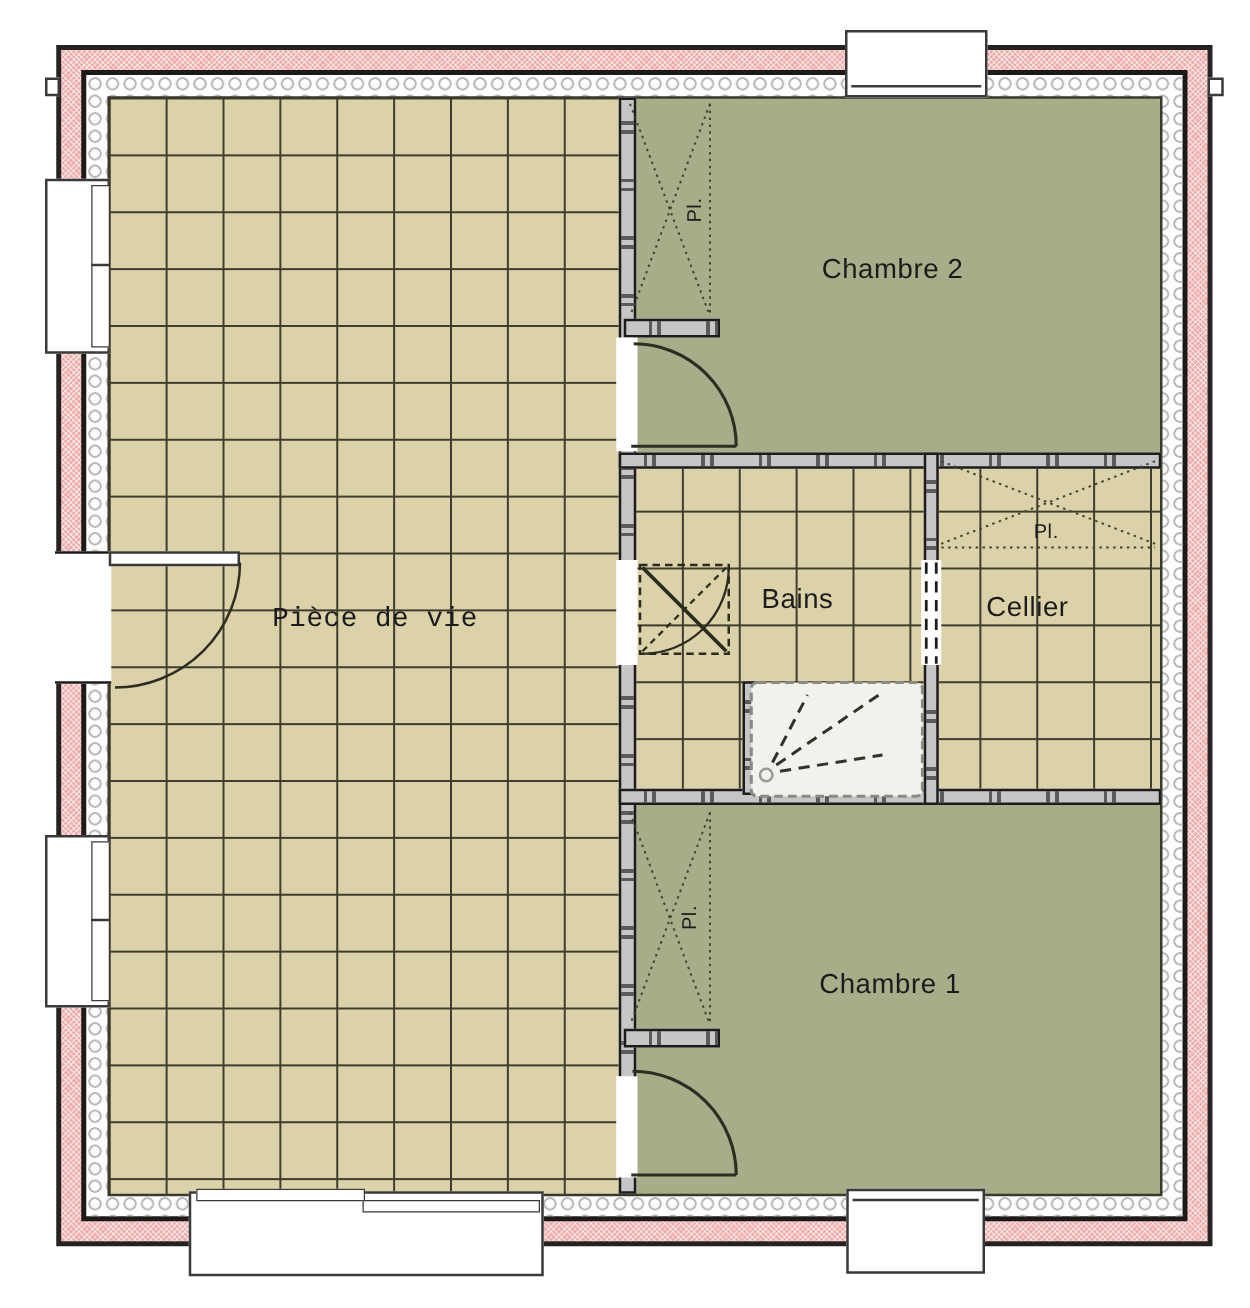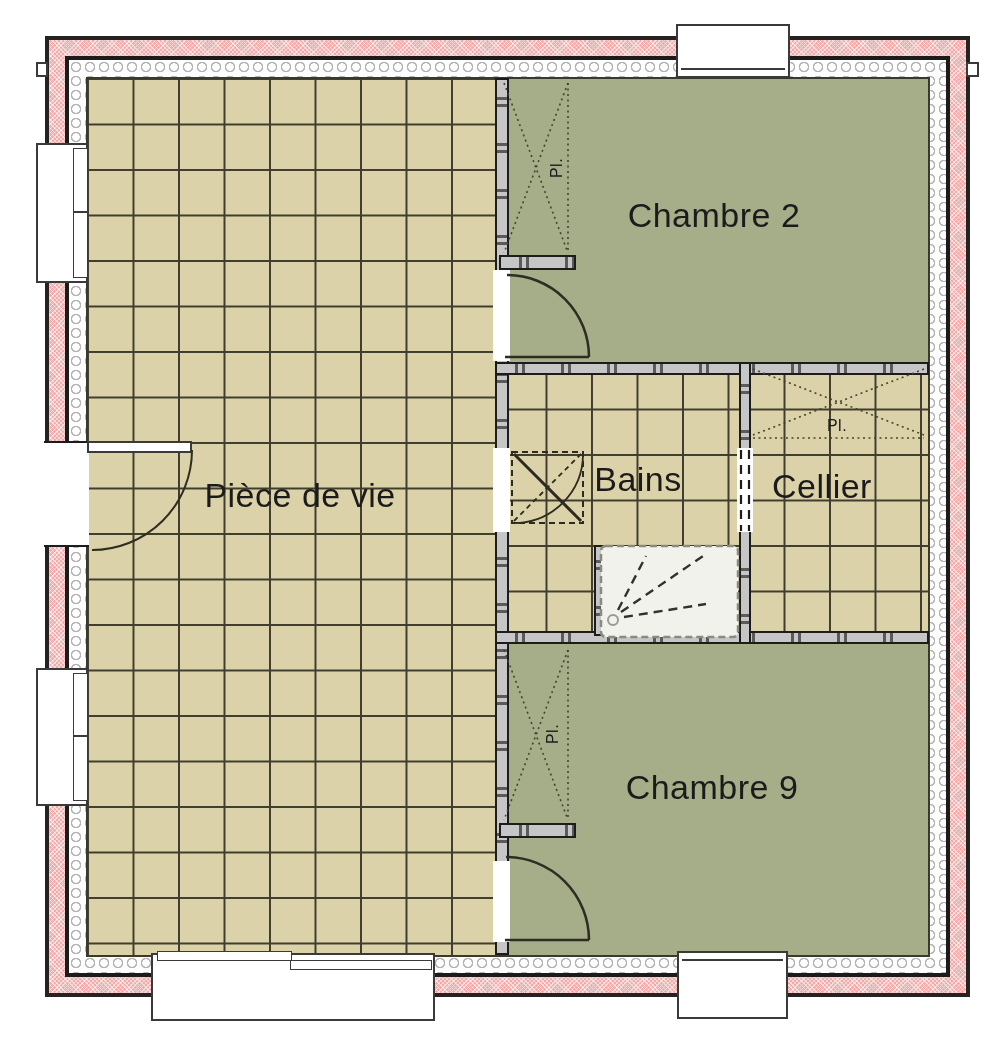--- a/index.html
+++ b/index.html
@@ -26,21 +26,21 @@
   .wall{background-color:#c6c6c6;border:2px solid #1c1c1c;}
   .wall.h{background-image:repeating-linear-gradient(90deg,transparent 0 18px,#5a5a5a 18px 21px,transparent 21px 25px,#5a5a5a 25px 28px,transparent 28px 46px);}
   .wall.v{background-image:repeating-linear-gradient(0deg,transparent 0 18px,#5a5a5a 18px 21px,transparent 21px 25px,#5a5a5a 25px 28px,transparent 28px 46px);}
   .gap{background:#fff;}
   .gap.capped{border-top:2px solid #1c1c1c;border-bottom:2px solid #1c1c1c;}
   
   .win{background:#fff;border:2px solid #3a3a3a;}
   .win-line{background:#3a3a3a;}
   .win-inner{background:#fff;border:1.5px solid #3a3a3a;}
   
-  .label{position:absolute;font-size:34px;color:#1b1b1b;white-space:nowrap;
+  .label{position:absolute;font-size:22px;color:#1b1b1b;white-space:nowrap;
          transform:translate(-50%,-50%);letter-spacing:0.5px;}
   .label.small{font-size:16px;}
   .label.rot{transform:translate(-50%,-50%) rotate(-90deg);}
   svg.overlay{position:absolute;left:0;top:0;pointer-events:none;}
 </style>
 </head>
 <body>
 
 <div id="plan">
 
@@ -139,22 +139,22 @@
       <rect x="601" y="546" width="137" height="91" rx="5" fill="#f2f2ed" stroke="#8a8a85" stroke-width="2.5" stroke-dasharray="7 4"></rect>
       <circle cx="613" cy="620" r="5" fill="none" stroke="#9a9a95" stroke-width="2"></circle>
       <g stroke="#33322a" stroke-width="2.4" stroke-dasharray="9 6" fill="none">
         <line x1="618" y1="610" x2="646" y2="556"></line>
         <line x1="621" y1="612" x2="703" y2="556"></line>
         <line x1="624" y1="617" x2="706" y2="604"></line>
       </g>
     </g>
   </svg>
 
-  <div class="label" style="left:300px;top:495px;">Pièce de vie</div>
+  <div class="label" style="left:300px;top:495px;font-family:Liberation Mono, monospace;">Pièce de vie</div>
   <div class="label" style="left:714px;top:215px;">Chambre 2</div>
-  <div class="label" style="left:712px;top:787px;">Chambre 9</div>
+  <div class="label" style="left:712px;top:787px;">Chambre 1</div>
   <div class="label" style="left:638px;top:479px;">Bains</div>
   <div class="label" style="left:822px;top:486px;">Cellier</div>
   <div class="label small rot" style="left:557px;top:168px;">Pl.</div>
   <div class="label small rot" style="left:553px;top:734px;">Pl.</div>
   <div class="label small" style="left:837px;top:426px;">Pl.</div>
 
 </div>
 
 </body></html>

